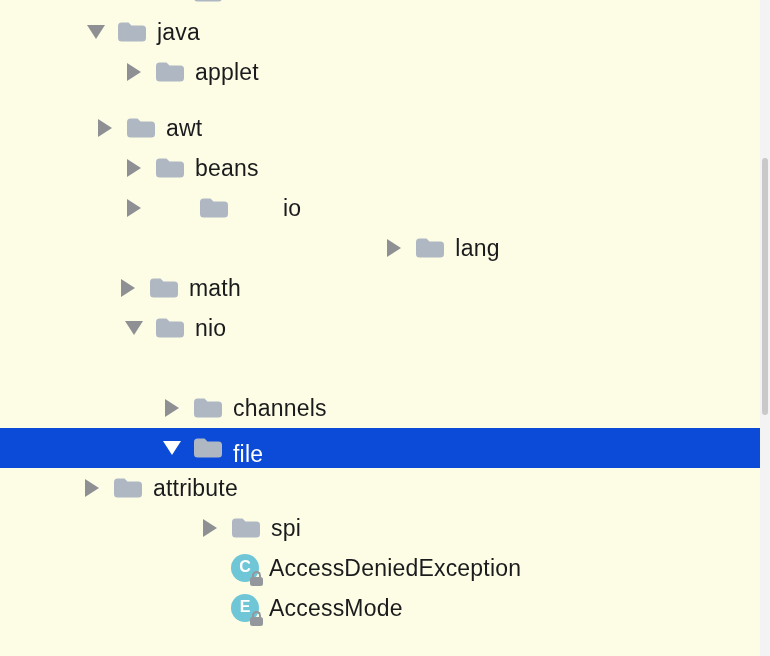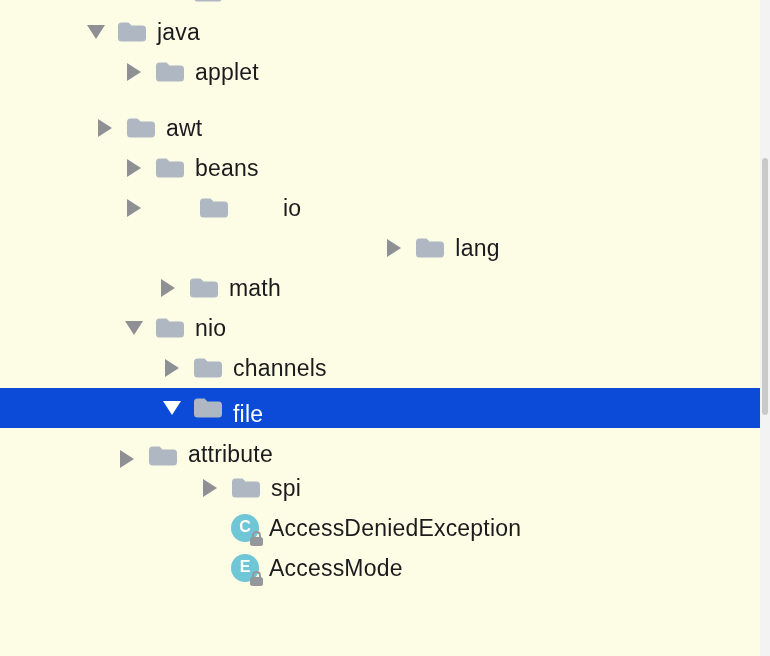--- a/index.html
+++ b/index.html
@@ -133,21 +133,21 @@
         <span class="expander">
           <span class="tri-right"></span>
         </span>
         <span class="folder">
           <svg viewBox="0 0 30 24" width="30" height="24" aria-hidden="true">
             <path d="M1 6 Q1 2.5 4.5 2.5 L11.5 2.5 L14.5 5.5 L25.5 5.5 Q29 5.5 29 9 L29 18 Q29 21.5 25.5 21.5 L4.5 21.5 Q1 21.5 1 18 Z" fill="currentColor"></path>
           </svg>
         </span>
         <span class="label">lang</span>
       </div>
-      <div class="row" style="padding-left: 117px; margin-left: 40px;">
+      <div class="row" style="padding-left: 117px;">
         <span class="expander">
           <span class="tri-right"></span>
         </span>
         <span class="folder">
           <svg viewBox="0 0 30 24" width="30" height="24" aria-hidden="true">
             <path d="M1 6 Q1 2.5 4.5 2.5 L11.5 2.5 L14.5 5.5 L25.5 5.5 Q29 5.5 29 9 L29 18 Q29 21.5 25.5 21.5 L4.5 21.5 Q1 21.5 1 18 Z" fill="currentColor"></path>
           </svg>
         </span>
         <span class="label">math</span>
       </div>
@@ -155,21 +155,21 @@
         <span class="expander">
           <span class="tri-down"></span>
         </span>
         <span class="folder">
           <svg viewBox="0 0 30 24" width="30" height="24" aria-hidden="true">
             <path d="M1 6 Q1 2.5 4.5 2.5 L11.5 2.5 L14.5 5.5 L25.5 5.5 Q29 5.5 29 9 L29 18 Q29 21.5 25.5 21.5 L4.5 21.5 Q1 21.5 1 18 Z" fill="currentColor"></path>
           </svg>
         </span>
         <span class="label">nio</span>
       </div>
-      <div class="row" style="padding-left: 161px;">
+      <div class="row" style="padding-left: 161px; margin-top: 40px;">
         <span class="expander">
           <span class="tri-right"></span>
         </span>
         <span class="folder">
           <svg viewBox="0 0 30 24" width="30" height="24" aria-hidden="true">
             <path d="M1 6 Q1 2.5 4.5 2.5 L11.5 2.5 L14.5 5.5 L25.5 5.5 Q29 5.5 29 9 L29 18 Q29 21.5 25.5 21.5 L4.5 21.5 Q1 21.5 1 18 Z" fill="currentColor"></path>
           </svg>
         </span>
         <span class="label">channels</span>
       </div>
@@ -177,21 +177,21 @@
         <span class="expander">
           <span class="tri-down"></span>
         </span>
         <span class="folder">
           <svg viewBox="0 0 30 24" width="30" height="24" aria-hidden="true">
             <path d="M1 6 Q1 2.5 4.5 2.5 L11.5 2.5 L14.5 5.5 L25.5 5.5 Q29 5.5 29 9 L29 18 Q29 21.5 25.5 21.5 L4.5 21.5 Q1 21.5 1 18 Z" fill="currentColor"></path>
           </svg>
         </span>
         <span class="label">file</span>
       </div>
-      <div class="row" style="padding-left: 116px; align-items: flex-end;">
+      <div class="row" style="padding-left: 81px;">
         <span class="expander">
           <span class="tri-right"></span>
         </span>
         <span class="folder">
           <svg viewBox="0 0 30 24" width="30" height="24" aria-hidden="true">
             <path d="M1 6 Q1 2.5 4.5 2.5 L11.5 2.5 L14.5 5.5 L25.5 5.5 Q29 5.5 29 9 L29 18 Q29 21.5 25.5 21.5 L4.5 21.5 Q1 21.5 1 18 Z" fill="currentColor"></path>
           </svg>
         </span>
         <span class="label">attribute</span>
       </div>

